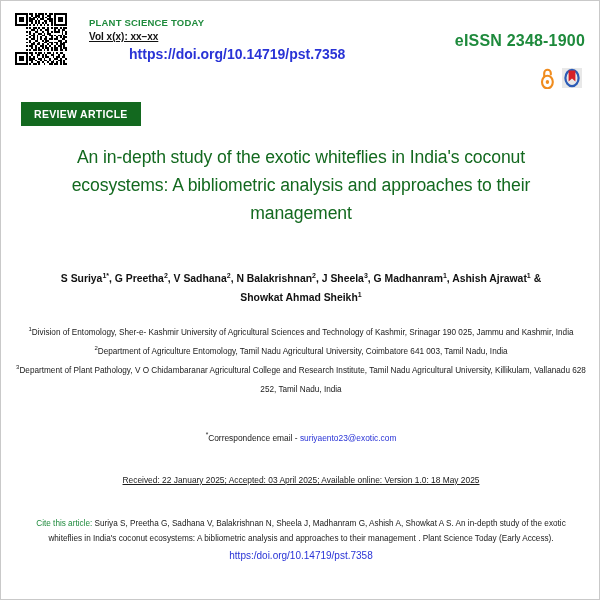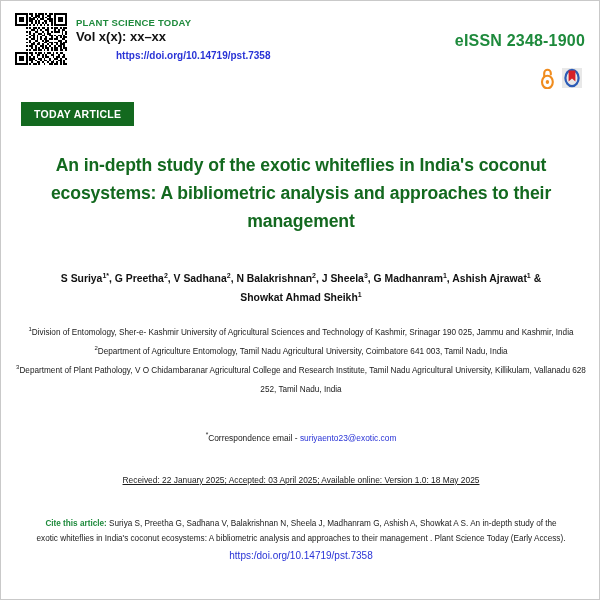--- a/index.html
+++ b/index.html
@@ -12,37 +12,37 @@
     position:relative;
     width:600px; height:600px;
     background:#ffffff;
     border:1px solid #c9c9c9;
     overflow:hidden;
   }
 
   
   .masthead {
     position:absolute; left:14px; top:12px;
-    display:flex; align-items:flex-start; gap:9px;
+    display:flex; align-items:flex-start; gap:22px;
   }
   .qr {
     width:52px; height:52px;
     display:block; image-rendering:pixelated;
   }
   .mast-lines { padding-top:3px; }
   .journal-name {
     color:#1e8a3c; font-weight:bold; font-size:9.5px;
     letter-spacing:.2px; line-height:13px; white-space:nowrap;
   }
   .vol-line {
-    color:#111111; font-weight:bold; font-size:13px;
-    line-height:16px; white-space:nowrap;
+    color:#111111; font-weight:bold; font-size:10px;
+    line-height:16px; white-space:nowrap;text-decoration:underline;
   }
   .doi-top {
-    color:#2933d6; font-weight:bold; font-size:10px;
+    color:#2933d6; font-weight:bold; font-size:14px;
     line-height:16px; text-decoration:none; white-space:nowrap;
     display:inline-block;
     padding-left:40px;
   }
 
   .eissn {
     position:absolute; right:14px; top:31px;
     color:#1e8a3c; font-weight:bold; font-size:16px;
     letter-spacing:.2px; white-space:nowrap;
   }
@@ -58,24 +58,24 @@
     position:absolute; left:20px; top:101px;
     background:#13691f;
     color:#ffffff; font-weight:bold;
     font-size:10.5px; letter-spacing:.3px;
     padding:6px 13px 6px 13px;
     line-height:12px; white-space:nowrap;
   }
 
   
   .title {
-    position:absolute; left:32px; top:150px; width:536px;
+    position:absolute; left:32px; top:142px; width:536px;
     text-align:center;
     color:#13691f;
-    font-weight:bold;
+    font-weight:normal;
     font-size:17.6px;
     line-height:28px;
     letter-spacing:-.1px;
   }
 
   
   .authors {
     position:absolute; left:46px; top:268px; width:508px;
     text-align:center;
     color:#111111; font-weight:bold;
@@ -108,21 +108,21 @@
     text-align:center;
     color:#1a1a1a; font-size:8.4px; line-height:14px;text-decoration:underline;
   }
 
   
   .citation {
     position:absolute; left:33px; top:515px; width:534px;
     text-align:center;
     color:#1a1a1a; font-size:8.2px; line-height:15px;
   }
-  .cite-label { color:#1e8a3c; font-weight:bold; }
+  .cite-label { color:#1e8a3c; font-weight:normal; }
   .doi-bottom {
     display:block; margin-top:2px;
     color:#2933d6; font-size:10px; text-decoration:none;
   }
 </style>
 </head>
 <body>
 
 <div id="page">
 
@@ -356,21 +356,21 @@
       <ellipse cx="7.4" cy="15.0" rx="1.7" ry="2.0" fill="#f08c1e"></ellipse>
     </svg>
 
     <svg class="cm-icon" width="20" height="20" viewBox="0 0 20 20">
       <rect x="0" y="0" width="20" height="20" fill="#e8e8e8"></rect>
       <ellipse cx="10" cy="10" rx="6.6" ry="8.1" fill="none" stroke="#2b5bb5" stroke-width="2.2"></ellipse>
       <path d="M6.6 2.4 h6.8 v11.1 l-3.4 -3.1 -3.4 3.1 Z" fill="#d62028"></path>
     </svg>
   </div>
 
-  <div class="review-badge">TODAY ARTICLE</div>
+  <div class="review-badge">REVIEW ARTICLE</div>
 
   <h1 class="title">An in-depth study of the exotic whiteflies in India's coconut ecosystems: A bibliometric analysis and approaches to their management</h1>
 
   <div class="authors">
     <span>S Suriya<sup>1*</sup>, G Preetha<sup>2</sup>, V Sadhana<sup>2</sup>, N Balakrishnan<sup>2</sup>, J Sheela<sup>3</sup>, G Madhanram<sup>1</sup>, Ashish Ajrawat<sup>1</sup> &amp; Showkat Ahmad Sheikh<sup>1</sup></span>
   </div>
 
   <div class="affils">
     <p><sup>1</sup>Division of Entomology, Sher-e- Kashmir University of Agricultural Sciences and Technology of Kashmir, Srinagar 190 025, Jammu and Kashmir, India</p>
     <p><sup>2</sup>Department of Agriculture Entomology, Tamil Nadu Agricultural University, Coimbatore 641 003, Tamil Nadu, India</p>

